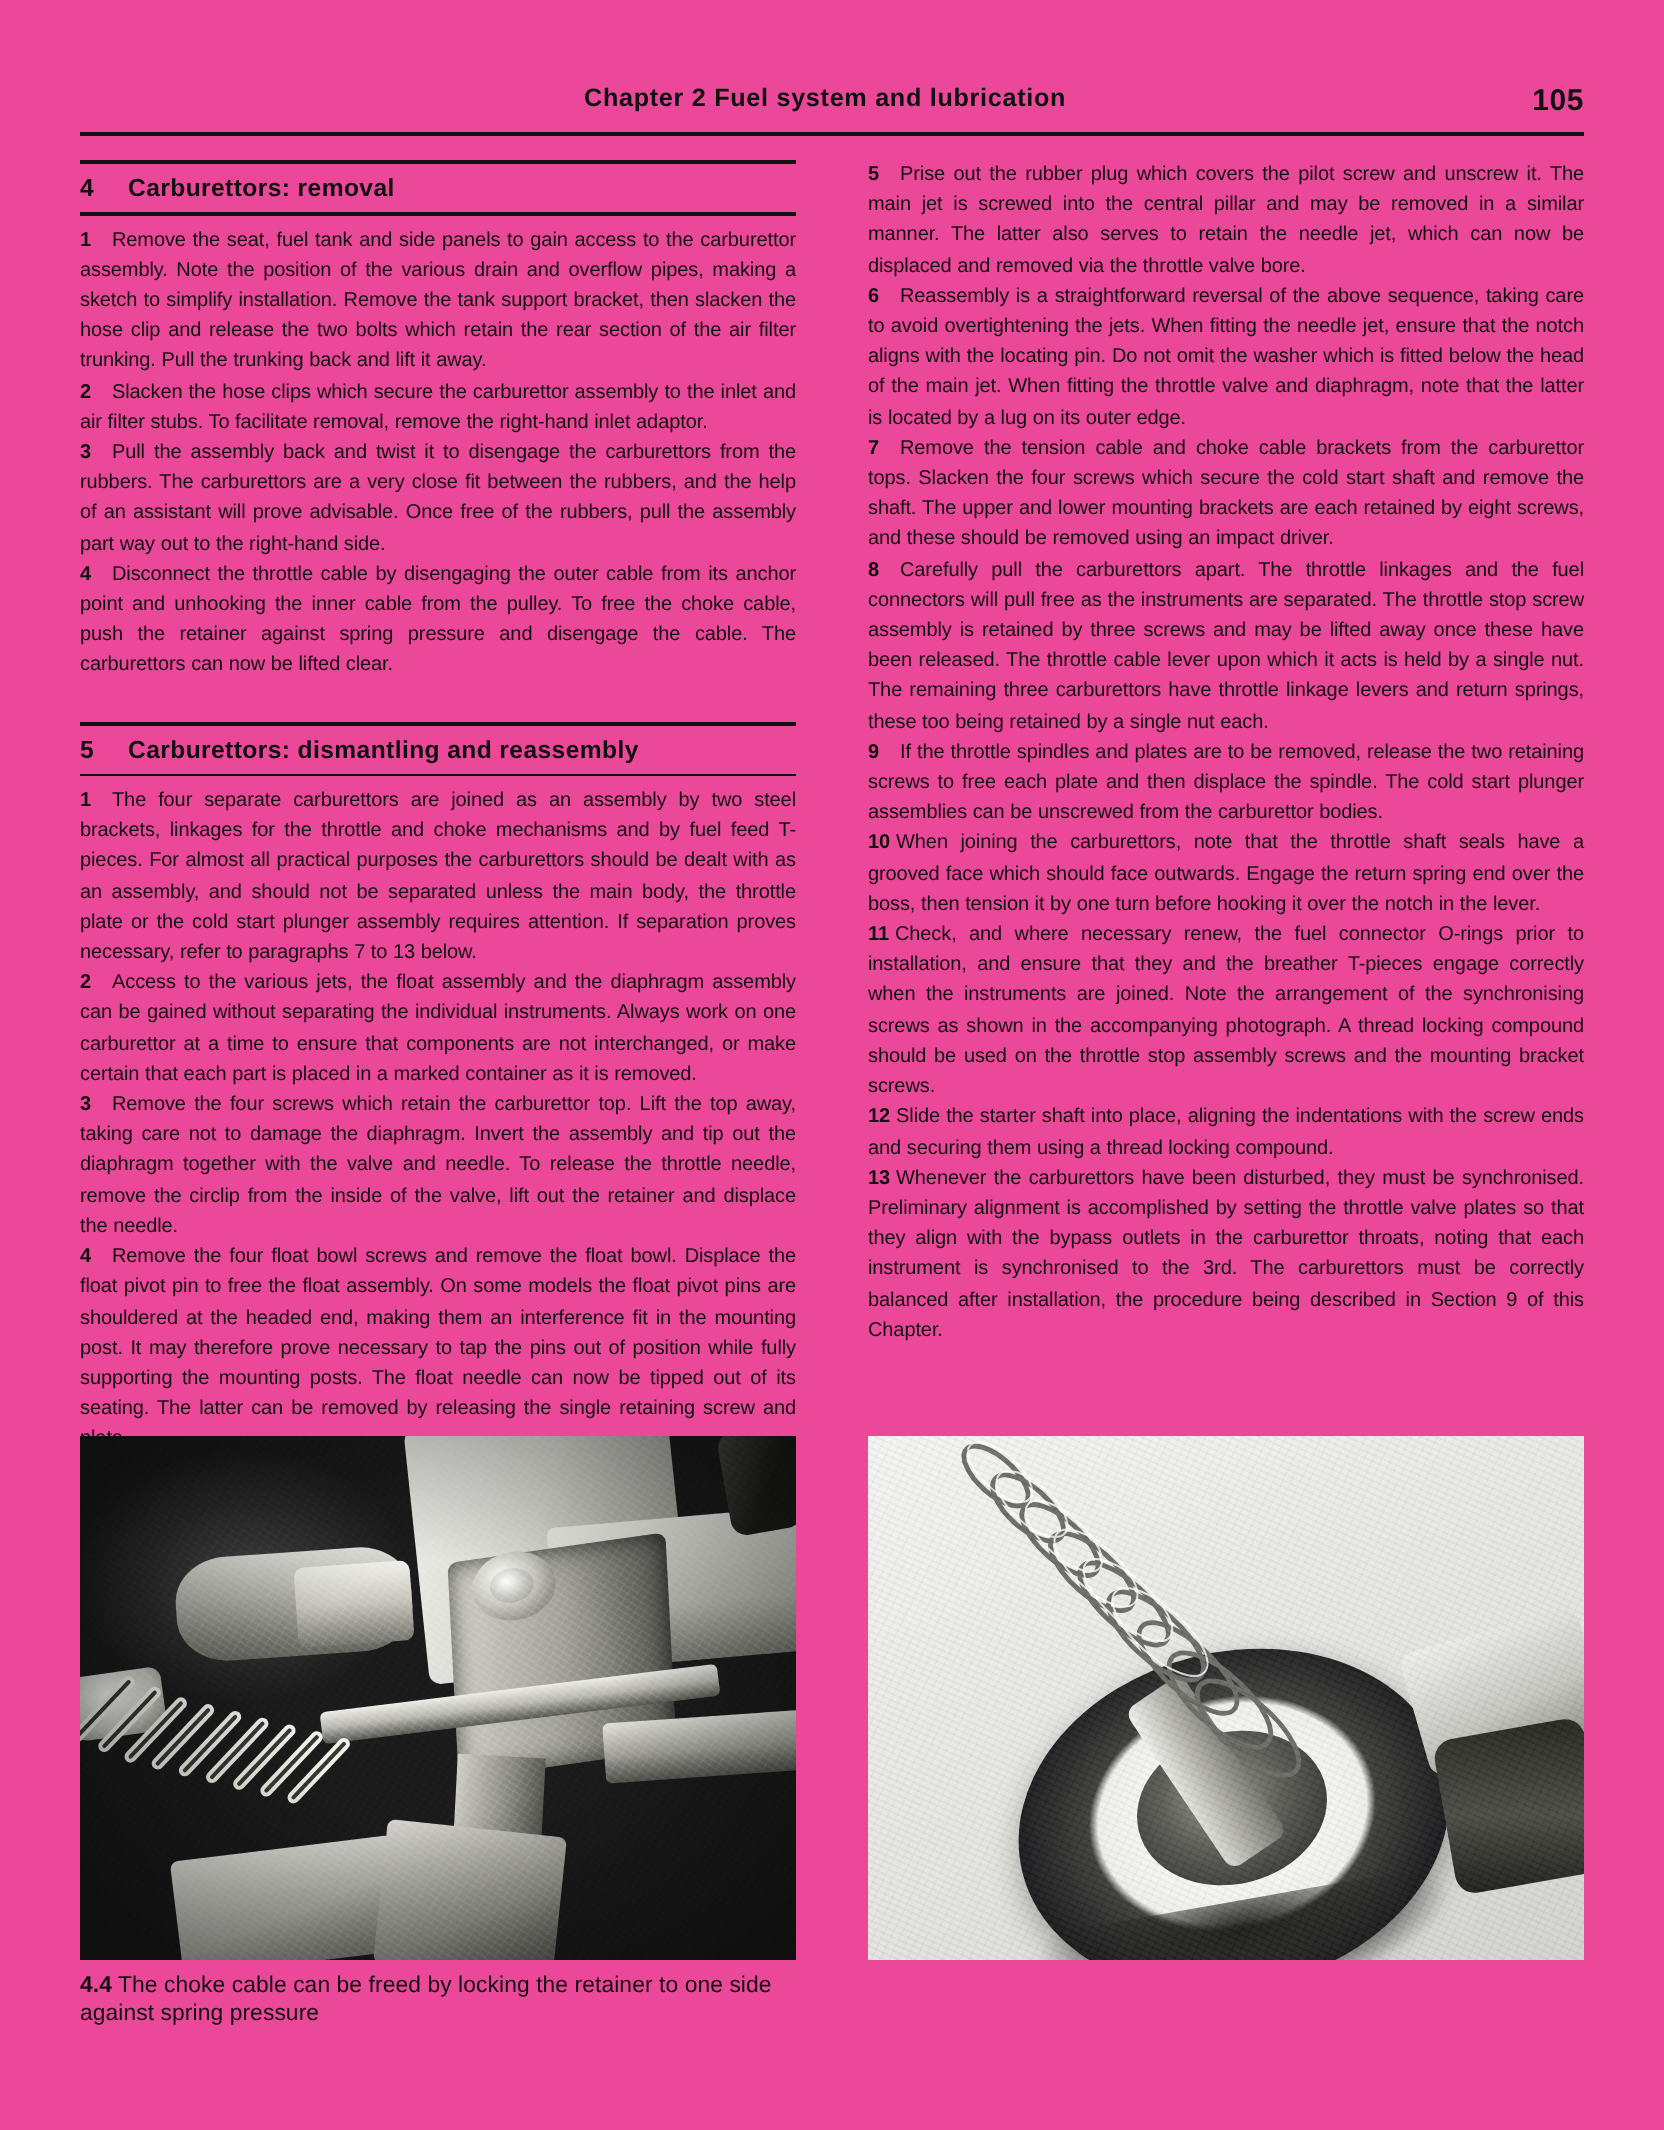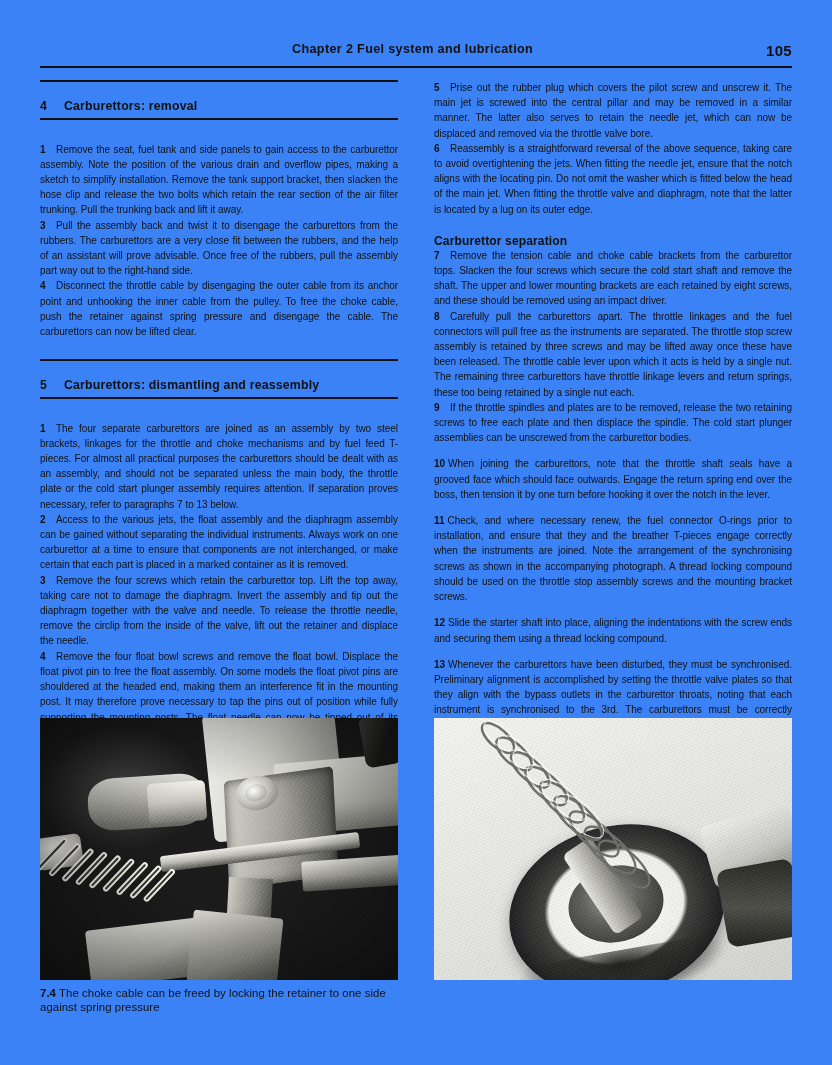--- a/index.html
+++ b/index.html
@@ -9,21 +9,21 @@
   }
   body {
     font-family: "Liberation Sans", sans-serif;
     color: #111111;
   }
   .page {
     position: relative;
     width: 832px;
     height: 1065px;
     margin: 0 auto;
-    background: #3b82f6;
+    background: #ec4899;
     overflow: hidden;
     box-sizing: border-box;
   }
 
   
   .runhead {
     position: absolute;
     left: 40px;
     right: 40px;
     top: 42px;
@@ -82,44 +82,43 @@
     height: 1.5px;
     background: #111111;
     margin: 0;
   }
   .sec-title {
     font-size: 12.3px;
     font-weight: bold;
     letter-spacing: 0.2px;
     padding: 5px 0 5px 0;
     display: block;
-    margin-top: 12px;
   }
   .sec-num {
     display: inline-block;
     width: 24px;
     font-weight: bold;
   }
 
   .para {
     font-size: 10px;
     line-height: 15.2px;
     text-align: justify;
     margin: 0;
     padding: 0;
     letter-spacing: -0.05px;
     word-spacing: 0.1px;
   }
-  .para.first { margin-top: 22px; }
+  .para.first { margin-top: 5px; }
   .pnum {
     font-weight: bold;
     display: inline-block;
     min-width: 16px;
   }
-  .pnum.wide { min-width: 0; margin-right: 3px; margin-top: 11px; }
+  .pnum.wide { min-width: 0; margin-right: 3px; }
 
   .subhead {
     font-size: 12.1px;
     font-weight: bold;
     margin: 17px 0 0 0;
     letter-spacing: 0.1px;
   }
 
   
   .figures {
@@ -356,20 +355,21 @@
 
       <div class="sec-head">
         <div class="rule-thick"></div>
         <div class="sec-title">
           <span class="sec-num">4</span><span>Carburettors: removal</span>
         </div>
         <div class="rule-thin"></div>
       </div>
 
       <p class="para first"><span class="pnum">1</span><span>Remove the seat, fuel tank and side panels to gain access to the carburettor assembly. Note the position of the various drain and overflow pipes, making a sketch to simplify installation. Remove the tank support bracket, then slacken the hose clip and release the two bolts which retain the rear section of the air filter trunking. Pull the trunking back and lift it away.</span></p>
+      <p class="para"><span class="pnum">2</span><span>Slacken the hose clips which secure the carburettor assembly to the inlet and air filter stubs. To facilitate removal, remove the right-hand inlet adaptor.</span></p>
       <p class="para"><span class="pnum">3</span><span>Pull the assembly back and twist it to disengage the carburettors from the rubbers. The carburettors are a very close fit between the rubbers, and the help of an assistant will prove advisable. Once free of the rubbers, pull the assembly part way out to the right-hand side.</span></p>
       <p class="para"><span class="pnum">4</span><span>Disconnect the throttle cable by disengaging the outer cable from its anchor point and unhooking the inner cable from the pulley. To free the choke cable, push the retainer against spring pressure and disengage the cable. The carburettors can now be lifted clear.</span></p>
 
       <div class="sec-head" style="margin-top:20px">
         <div class="rule-thick"></div>
         <div class="sec-title">
           <span class="sec-num">5</span><span>Carburettors: dismantling and reassembly</span>
         </div>
         <div class="rule-thin"></div>
       </div>
@@ -378,21 +378,20 @@
       <p class="para"><span class="pnum">2</span><span>Access to the various jets, the float assembly and the diaphragm assembly can be gained without separating the individual instruments. Always work on one carburettor at a time to ensure that components are not interchanged, or make certain that each part is placed in a marked container as it is removed.</span></p>
       <p class="para"><span class="pnum">3</span><span>Remove the four screws which retain the carburettor top. Lift the top away, taking care not to damage the diaphragm. Invert the assembly and tip out the diaphragm together with the valve and needle. To release the throttle needle, remove the circlip from the inside of the valve, lift out the retainer and displace the needle.</span></p>
       <p class="para"><span class="pnum">4</span><span>Remove the four float bowl screws and remove the float bowl. Displace the float pivot pin to free the float assembly. On some models the float pivot pins are shouldered at the headed end, making them an interference fit in the mounting post. It may therefore prove necessary to tap the pins out of position while fully supporting the mounting posts. The float needle can now be tipped out of its seating. The latter can be removed by releasing the single retaining screw and plate.</span></p>
     </div>
 
     <div class="col right">
 
       <p class="para"><span class="pnum">5</span><span>Prise out the rubber plug which covers the pilot screw and unscrew it. The main jet is screwed into the central pillar and may be removed in a similar manner. The latter also serves to retain the needle jet, which can now be displaced and removed via the throttle valve bore.</span></p>
       <p class="para"><span class="pnum">6</span><span>Reassembly is a straightforward reversal of the above sequence, taking care to avoid overtightening the jets. When fitting the needle jet, ensure that the notch aligns with the locating pin. Do not omit the washer which is fitted below the head of the main jet. When fitting the throttle valve and diaphragm, note that the latter is located by a lug on its outer edge.</span></p>
 
-      <div class="subhead">Carburettor separation</div>
 
       <p class="para"><span class="pnum">7</span><span>Remove the tension cable and choke cable brackets from the carburettor tops. Slacken the four screws which secure the cold start shaft and remove the shaft. The upper and lower mounting brackets are each retained by eight screws, and these should be removed using an impact driver.</span></p>
       <p class="para"><span class="pnum">8</span><span>Carefully pull the carburettors apart. The throttle linkages and the fuel connectors will pull free as the instruments are separated. The throttle stop screw assembly is retained by three screws and may be lifted away once these have been released. The throttle cable lever upon which it acts is held by a single nut. The remaining three carburettors have throttle linkage levers and return springs, these too being retained by a single nut each.</span></p>
       <p class="para"><span class="pnum">9</span><span>If the throttle spindles and plates are to be removed, release the two retaining screws to free each plate and then displace the spindle. The cold start plunger assemblies can be unscrewed from the carburettor bodies.</span></p>
       <p class="para"><span class="pnum wide">10</span><span>When joining the carburettors, note that the throttle shaft seals have a grooved face which should face outwards. Engage the return spring end over the boss, then tension it by one turn before hooking it over the notch in the lever.</span></p>
       <p class="para"><span class="pnum wide">11</span><span>Check, and where necessary renew, the fuel connector O-rings prior to installation, and ensure that they and the breather T-pieces engage correctly when the instruments are joined. Note the arrangement of the synchronising screws as shown in the accompanying photograph. A thread locking compound should be used on the throttle stop assembly screws and the mounting bracket screws.</span></p>
       <p class="para"><span class="pnum wide">12</span><span>Slide the starter shaft into place, aligning the indentations with the screw ends and securing them using a thread locking compound.</span></p>
       <p class="para"><span class="pnum wide">13</span><span>Whenever the carburettors have been disturbed, they must be synchronised. Preliminary alignment is accomplished by setting the throttle valve plates so that they align with the bypass outlets in the carburettor throats, noting that each instrument is synchronised to the 3rd. The carburettors must be correctly balanced after installation, the procedure being described in Section 9 of this Chapter.</span></p>
     </div>
   </div>
@@ -437,21 +436,21 @@
                 <path d="M76 50 L94 18"></path>
               <path d="M90 50 L108 18"></path>
                 <path d="M104 50 L122 18"></path>
                 <path d="M118 50 L136 18"></path>
             </g>
           </svg>
         </div>
         <div class="p1-grain"></div>
         <div class="p1-vig"></div>
       </div>
-      <div class="caption"><b>7.4</b> <span>The choke cable can be freed by locking the retainer to one side against spring pressure</span></div>
+      <div class="caption"><b>4.4</b> <span>The choke cable can be freed by locking the retainer to one side against spring pressure</span></div>
     </div>
 
     <div class="fig right">
       <div class="photo light">
         <div class="p2-bg"></div>
         <div class="p2-disc"></div>
         <div class="p2-hole"></div>
         <div class="p2-needle"></div>
         <div class="p2-right1"></div>
         <div class="p2-right2"></div>

